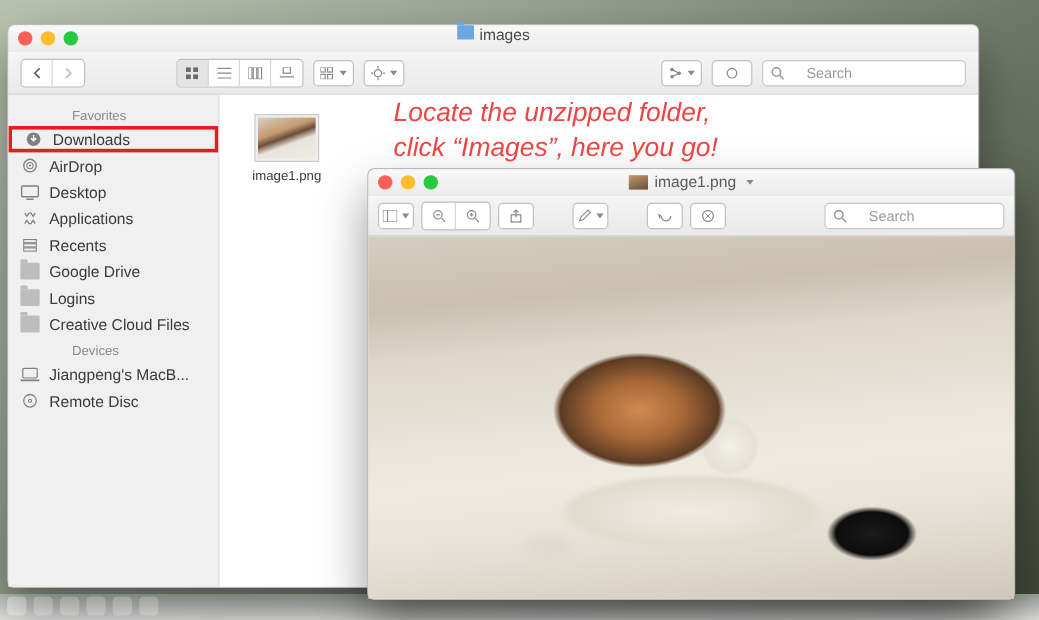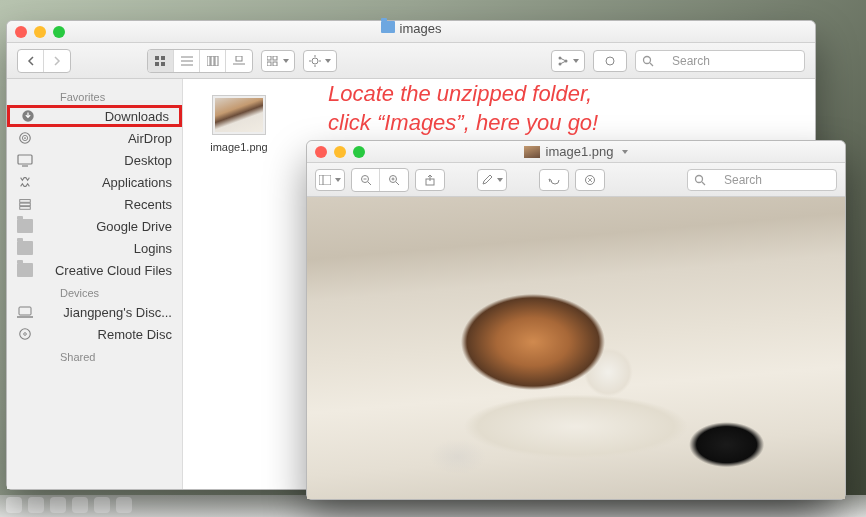--- a/index.html
+++ b/index.html
@@ -41,21 +41,21 @@
   .seg .btn.active{background:#e3e3e3;}
   .tb-btn { width:34px; height:22px; border:1px solid #c0c0c0; border-radius:4px; background:#fff; display:flex; align-items:center; justify-content:center; color:#6a6a6a; font-size:12px;}
   .tb-btn.chev::after{content:"";border-left:3px solid transparent;border-right:3px solid transparent;border-top:4px solid #888;margin-left:4px;}
   .spacer{flex:1;}
   .search { display:flex; align-items:center; border:1px solid #c8c8c8; border-radius:4px; background:#fff; height:22px; padding:0 6px; width:170px; color:#9a9a9a; font-size:12px; gap:18px;}
   .search svg{width:12px;height:12px;stroke:#9a9a9a;}
 
   .fbody { flex:1; display:flex; }
   .sidebar { width:176px; background:#f0f0f0; border-right:1px solid #dcdcdc; padding:6px 0; font-size:13px; overflow:hidden;}
   .sb-head { color:#8a8a8a; font-size:11px; padding:6px 10px 2px; font-weight:500;margin-left:43px;}
-  .sb-item { display:flex; align-items:center; gap:8px; padding:3px 10px; color:#3a3a3a; height:22px;justify-content:space-between;}
+  .sb-item { display:flex; align-items:center; gap:8px; padding:3px 10px; color:#3a3a3a; height:22px;}
   .sb-item svg, .sb-item .folder-ico { width:16px; height:14px; flex-shrink:0; }
   .folder-ico{background:#bdbdbd;border-radius:1px;position:relative;}
   .folder-ico::before{content:"";position:absolute;top:-3px;left:0;width:6px;height:3px;background:#bdbdbd;border-radius:1px 1px 0 0;}
   .red-box { border:3px solid #e02020; }
 
   .content { flex:1; background:#fff; padding:16px; display:flex; align-items:flex-start; }
   .file { width:80px; text-align:center; font-size:11px; color:#3a3a3a; }
   .thumb { width:54px; height:40px; border:1px solid #ccc; background:#eee; margin:0 auto 6px; display:flex; align-items:center; justify-content:center;}
   .thumb .mini{width:48px;height:34px;background:linear-gradient(160deg,#d9cfc4 0%,#c49a70 35%,#6b4d3a 48%,#e9e4dc 62%,#f1ece3 100%);}
 
@@ -243,31 +243,30 @@
         <span class="folder-ico"></span>
         <span>Creative Cloud Files</span>
       </div>
 
       <div class="sb-head">Devices</div>
       <div class="sb-item">
         <svg viewBox="0 0 16 14">
             <rect x="2" y="2" width="12" height="8" rx="1" fill="none" stroke="#808080"></rect>
             <line x1="0" y1="12" x2="16" y2="12" stroke="#808080" stroke-width="1.4"></line>
           </svg>
-        <span>Jiangpeng's Disc...</span>
+        <span>Jiangpeng's MacB...</span>
       </div>
       <div class="sb-item">
         <svg viewBox="0 0 16 16">
             <circle cx="8" cy="8" r="6" fill="none" stroke="#808080" stroke-width="1.2"></circle>
             <circle cx="8" cy="8" r="1.5" fill="none" stroke="#808080"></circle>
           </svg>
         <span>Remote Disc</span>
       </div>
 
-      <div class="sb-head">Shared</div>
     </div>
     <div class="content">
       <div class="file">
         <div class="thumb">
             <div class="mini"></div>
           </div>
         <div>image1.png</div>
       </div>
     </div>
   </div>

